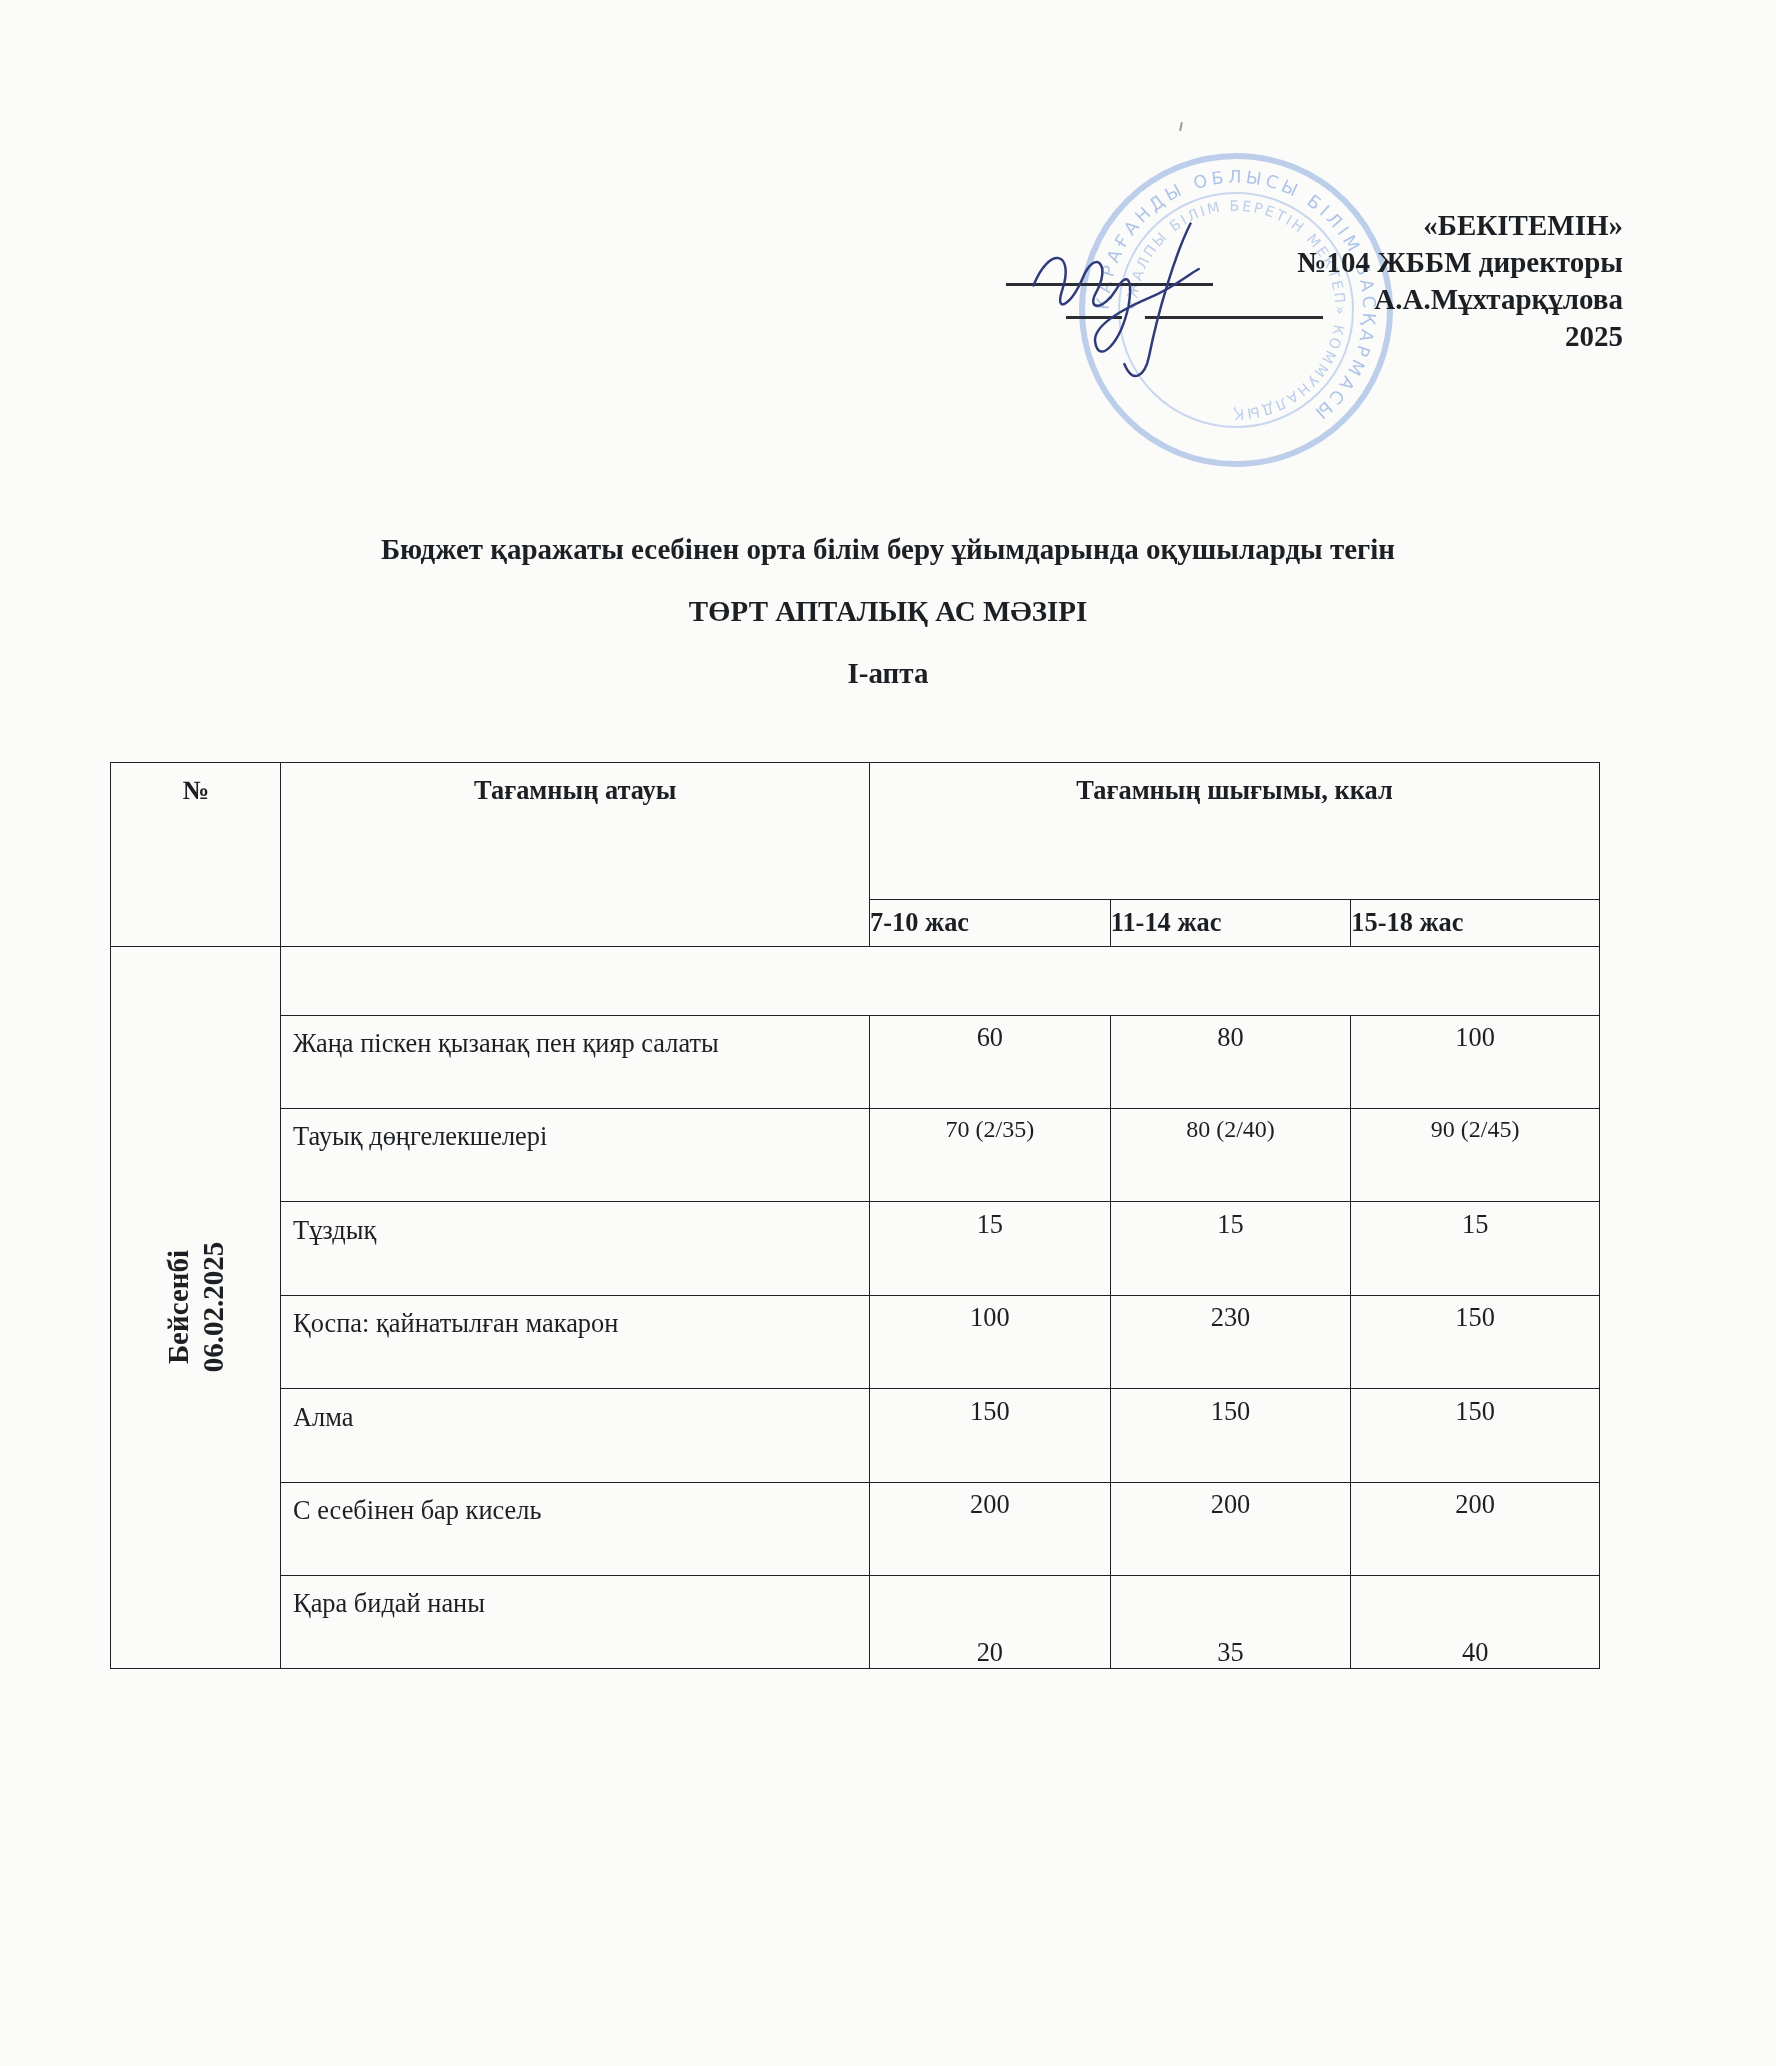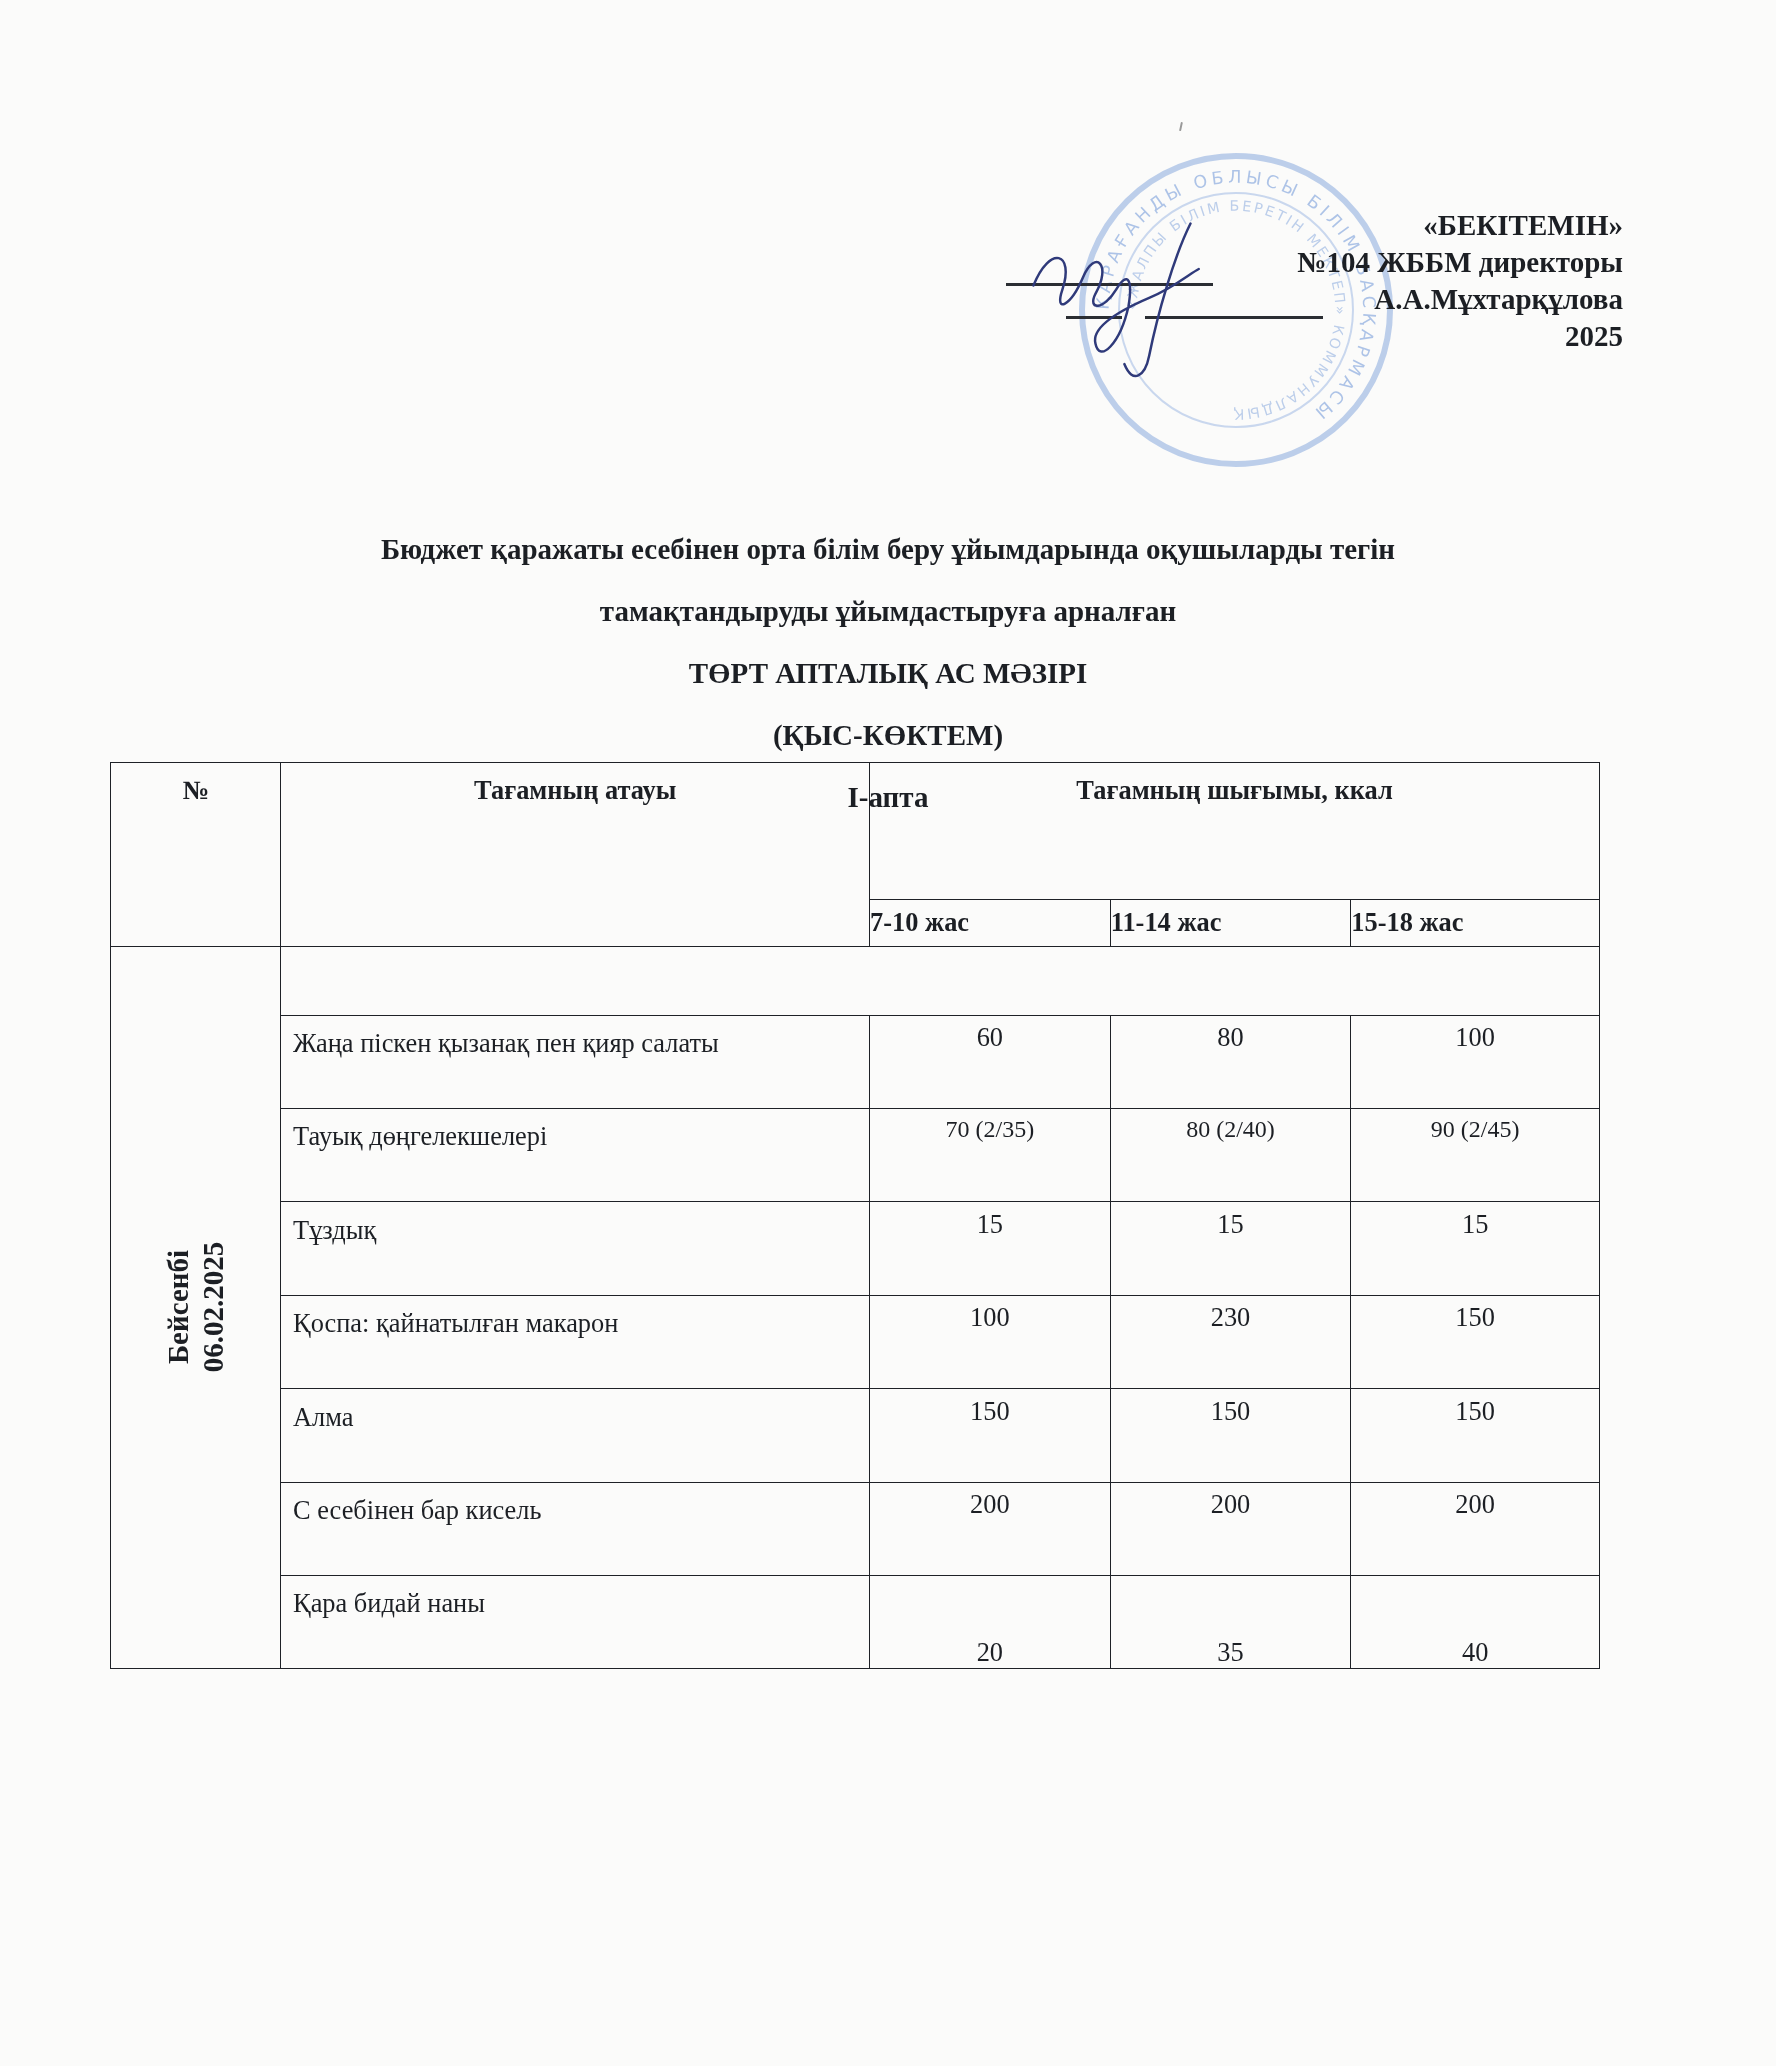--- a/index.html
+++ b/index.html
@@ -115,23 +115,21 @@
 <div class="sig-line" style="left:1066px; top:316px; width:56px;"></div>
 <div class="sig-line" style="left:1145px; top:316px; width:178px;"></div>
 
 <svg class="signature-svg" style="left:1025px; top:207px; width:331px; height:186px;" viewBox="0 0 800 450">
   <path d="M20,190 C60,90 120,110 90,200 C70,260 110,240 140,170 C170,100 210,140 170,210 C150,250 190,250 220,200 C250,150 260,180 250,240 C230,330 180,380 170,330 C160,290 230,250 300,220 C360,195 400,160 420,150" fill="none" stroke="#2f3a7a" stroke-width="6" stroke-linecap="round"></path>
   <path d="M400,40 C360,120 320,260 300,360 C290,410 260,430 240,380" fill="none" stroke="#2f3a7a" stroke-width="6" stroke-linecap="round"></path>
 </svg>
 
 <div class="title-block">
   <span class="tline">Бюджет қаражаты есебінен орта білім беру ұйымдарында оқушыларды тегін</span>
-  <span class="tline">тамақтандыруды ұйымдастыруға арналған</span>
   <span class="tline">ТӨРТ АПТАЛЫҚ АС МӘЗІРІ</span>
-  <span class="tline">(ҚЫС-КӨКТЕМ)</span>
   <span class="tline">І-апта</span>
 </div>
 
 <table class="menu-table">
   <colgroup>
     <col class="col-num">
       <col class="col-name">
       <col class="col-v1">
       <col class="col-v2">
       <col class="col-v3">

